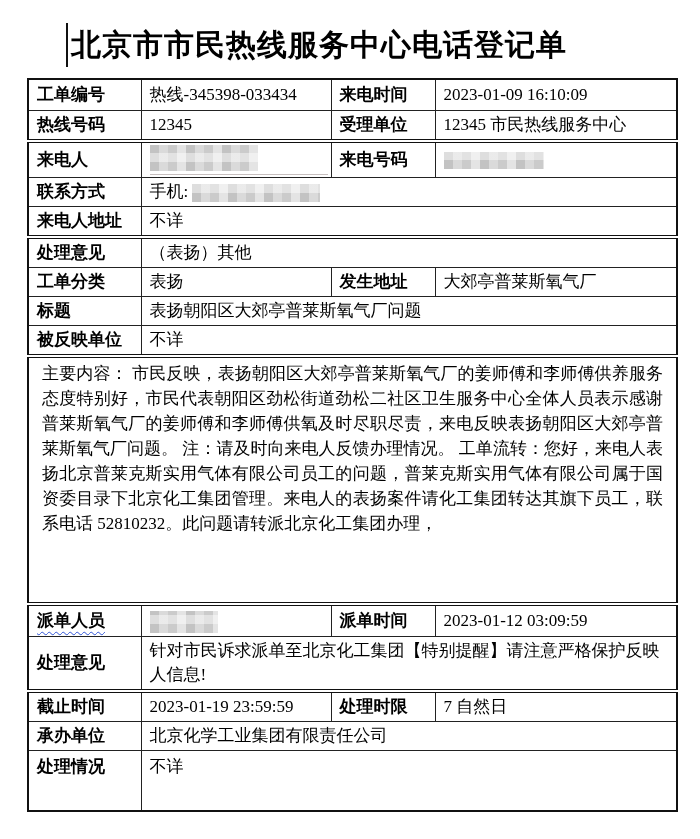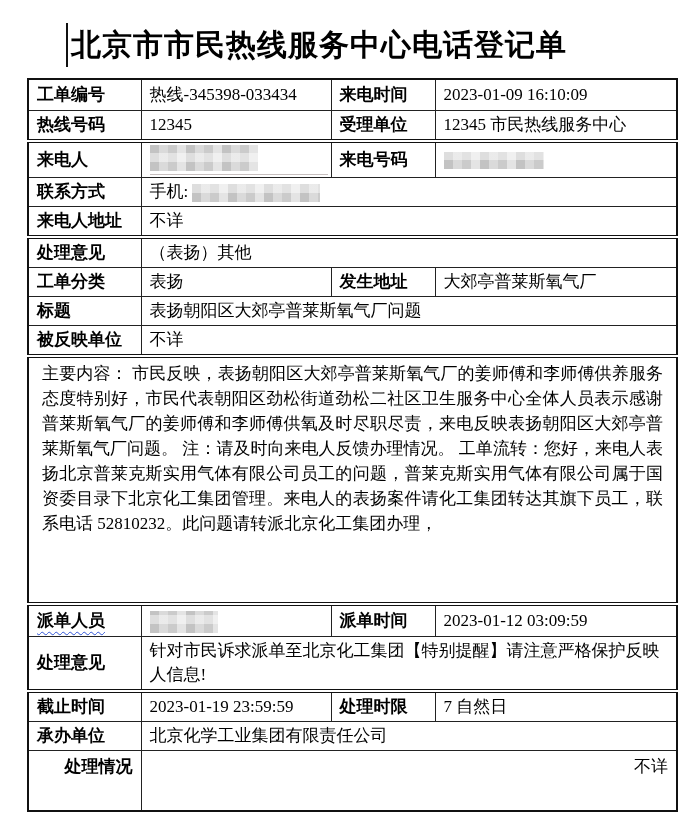--- a/index.html
+++ b/index.html
@@ -43,21 +43,21 @@
     vertical-align: middle;
     overflow: hidden;
     white-space: nowrap;
   }
   td.lbl { font-weight: 700; }
   tr.sep td { border-top: 4px double #111; }
 
   .h31 td { height: 31px; } .h29 td { height: 29px; }
   .h33 td { height: 33px; } .h27 td { height: 27px; }
   .h28 td { height: 28px; } .h50 td { height: 50px; }
-  .h60 td { height: 60px; text-align: right; }
+  .h60 td { height: 60px; }
   td.content-cell {
     height: 248px;
     vertical-align: top;
     white-space: normal;
     text-align: justify;
     padding: 3px 13px;
     line-height: 25px;
     margin-top: 22px;
   }
   td.opinion-cell { vertical-align: middle; white-space: normal; line-height: 24px; }

